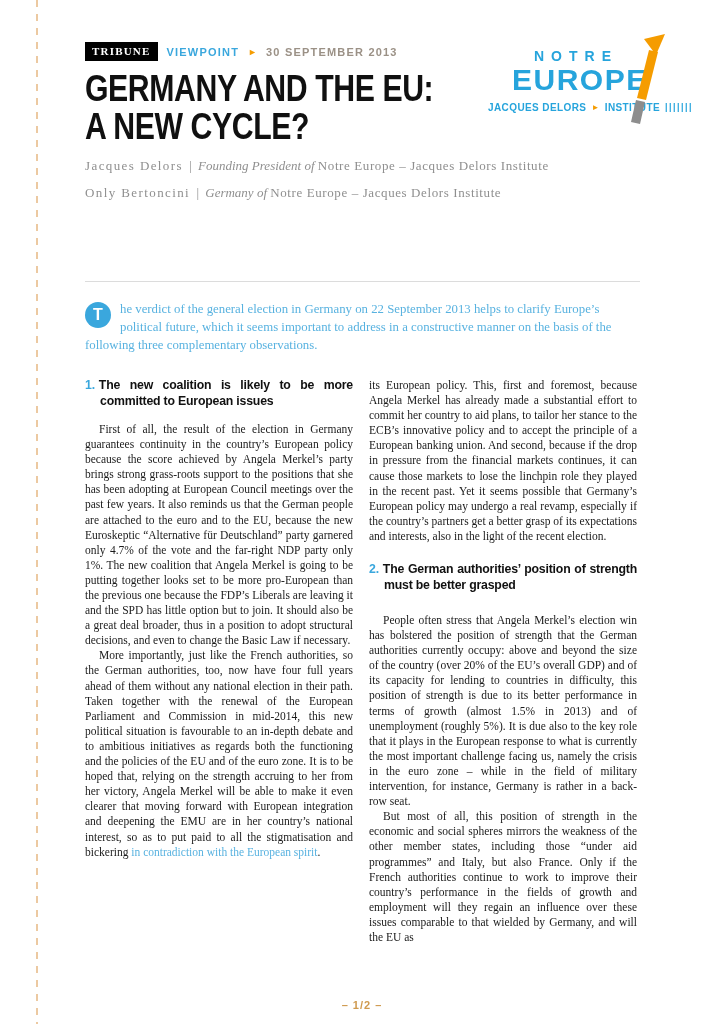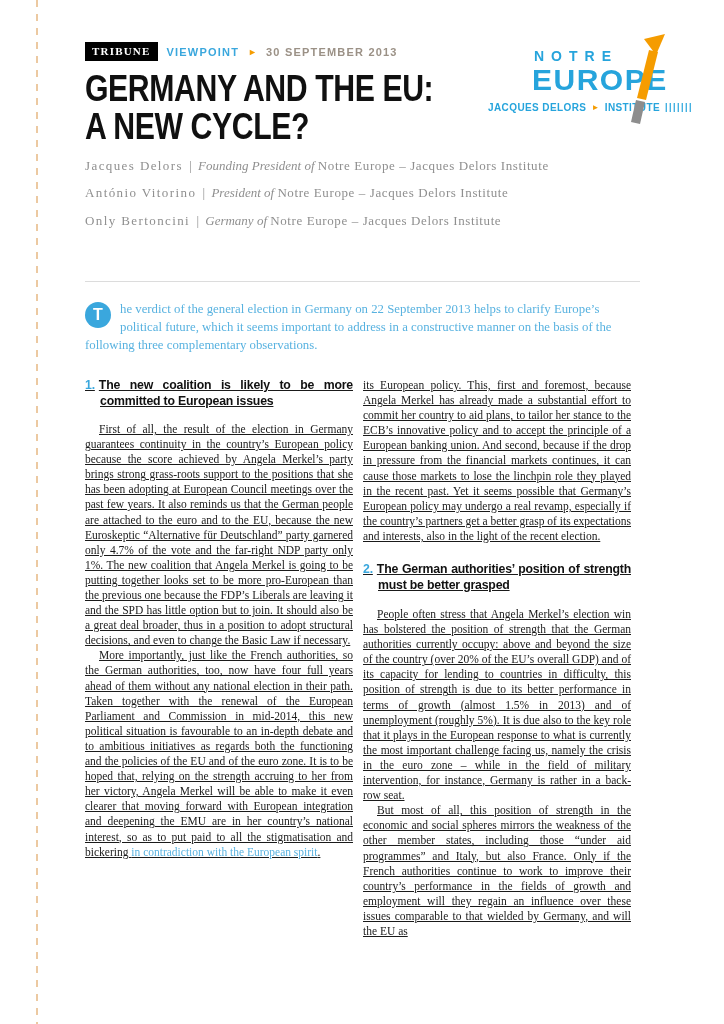--- a/index.html
+++ b/index.html
@@ -45,21 +45,21 @@
   .author-name{letter-spacing:1.4px;}
   .author-sep{color:#8f8f8f;padding:0 3px;}
   .author-role{font-style:italic;}
   .author-org{letter-spacing:0.6px;}
   
   .logo{
     position:absolute;left:488px;top:48px;width:185px;height:78px;
     font-family:"Liberation Sans", sans-serif;color:#26a4dc;
   }
   .logo-notre{font-weight:bold;font-size:14px;letter-spacing:7px;margin-left:46px;}
-  .logo-europe{font-weight:bold;font-size:30px;letter-spacing:1.5px;line-height:1.05;margin-left:44px;}
+  .logo-europe{font-weight:bold;font-size:30px;letter-spacing:1.5px;line-height:1.05;margin-left:24px;}
   .logo-arrow-svg{position:absolute;right:4px;top:-18px;pointer-events:none;}
   .logo-sub{
     margin-top:6px;display:flex;align-items:center;gap:5px;
     font-weight:bold;font-size:10px;letter-spacing:0.4px;white-space:nowrap;
   }
   .logo-sub-arrow{color:#f59c00;font-size:8px;}
   .logo-bars{letter-spacing:1.5px;font-size:9px;}
   
   .top-rule{position:absolute;left:85px;width:555px;top:281px;height:1px;background:#dcdcdc;}
   .intro{
@@ -68,31 +68,31 @@
   }
   .dropcap{
     float:left;width:26px;height:26px;margin:2px 9px 2px 0;
     background:#3aa7dd;color:#fff;border-radius:50%;
     font-family:"Liberation Sans", sans-serif;font-weight:bold;font-size:16px;
     display:flex;align-items:center;justify-content:center;
   }
   
   .columns{
     position:absolute;left:85px;top:378px;width:555px;
-    display:flex;gap:10px;text-decoration:underline;
+    display:flex;gap:16px;
   }
   .col{width:268px;font-size:11.5px;line-height:15.1px;text-align:justify;}
   .body-h{
     font-family:"Liberation Sans", sans-serif;
     font-weight:bold;font-size:12.3px;line-height:1.3;
     color:#111;margin:0 0 12px 0;
     padding-left:15px;text-indent:-15px;letter-spacing:-0.2px;
   }
   .body-h .h-num{color:#3aa7dd;padding-right:4px;}
-  .body-h.second{margin-top:18px;margin-bottom:13px;}
+  .body-h.second{margin-top:18px;margin-bottom:19px;}
   .body-p{margin:0;text-indent:14px;}
   .blue-link{color:#58b2e0;text-decoration:none;cursor:pointer;}
   
   .footer{
     position:absolute;left:0;right:0;bottom:13px;text-align:center;
     font-family:"Liberation Sans", sans-serif;font-weight:bold;
     font-size:11px;color:#cf9a4f;letter-spacing:1px;
   }
 </style>
 </head>
@@ -111,26 +111,20 @@
   <div class="title">
     <div>GERMANY AND THE EU:</div>
     <div>A NEW CYCLE?</div>
   </div>
 
   <div class="authors">
     <div class="author-line">
       <span class="author-name">Jacques Delors</span>
       <span class="author-sep">|</span>
       <span class="author-role">Founding President of</span>
-      <span class="author-org">Notre Europe – Jacques Delors Institute</span>
-    </div>
-    <div class="author-line">
-      <span class="author-name">António Vitorino</span>
-      <span class="author-sep">|</span>
-      <span class="author-role">President of</span>
       <span class="author-org">Notre Europe – Jacques Delors Institute</span>
     </div>
     <div class="author-line">
       <span class="author-name">Only Bertoncini</span>
       <span class="author-sep">|</span>
       <span class="author-role">Germany of</span>
       <span class="author-org">Notre Europe – Jacques Delors Institute</span>
     </div>
   </div>
 
@@ -163,13 +157,14 @@
       <p class="body-p"><span>More importantly, just like the French authorities, so the German authorities, too, now have four full years ahead of them without any national election in their path. Taken together with the renewal of the European Parliament and Commission in mid-2014, this new political situation is favourable to an in-depth debate and to ambitious initiatives as regards both the functioning and the policies of the EU and of the euro zone. It is to be hoped that, relying on the strength accruing to her from her victory, Angela Merkel will be able to make it even clearer that moving forward with European integration and deepening the EMU are in her country’s national interest, so as to put paid to all the stigmatisation and bickering </span><a class="blue-link">in contradiction with the European spirit</a><span>.</span></p>
     </div>
     <div class="col">
       <p class="body-p" style="text-indent:0;">its European policy. This, first and foremost, because Angela Merkel has already made a substantial effort to commit her country to aid plans, to tailor her stance to the ECB’s innovative policy and to accept the principle of a European banking union. And second, because if the drop in pressure from the financial markets continues, it can cause those markets to lose the linchpin role they played in the recent past. Yet it seems possible that Germany’s European policy may undergo a real revamp, especially if the country’s partners get a better grasp of its expectations and interests, also in the light of the recent election.</p>
       <h3 class="body-h second"><span class="h-num">2.</span><span>The German authorities’ position of strength must be better grasped</span></h3>
       <p class="body-p">People often stress that Angela Merkel’s election win has bolstered the position of strength that the German authorities currently occupy: above and beyond the size of the country (over 20% of the EU’s overall GDP) and of its capacity for lending to countries in difficulty, this position of strength is due to its better performance in terms of growth (almost 1.5% in 2013) and of unemployment (roughly 5%). It is due also to the key role that it plays in the European response to what is currently the most important challenge facing us, namely the crisis in the euro zone – while in the field of military intervention, for instance, Germany is rather in a back-row seat.</p>
       <p class="body-p">But most of all, this position of strength in the economic and social spheres mirrors the weakness of the other member states, including those “under aid programmes” and Italy, but also France. Only if the French authorities continue to work to improve their country’s performance in the fields of growth and employment will they regain an influence over these issues comparable to that wielded by Germany, and will the EU as</p>
     </div>
   </div>
 
+  <div class="footer">– 1/2 –</div>
 </div>
 
 </body></html>

